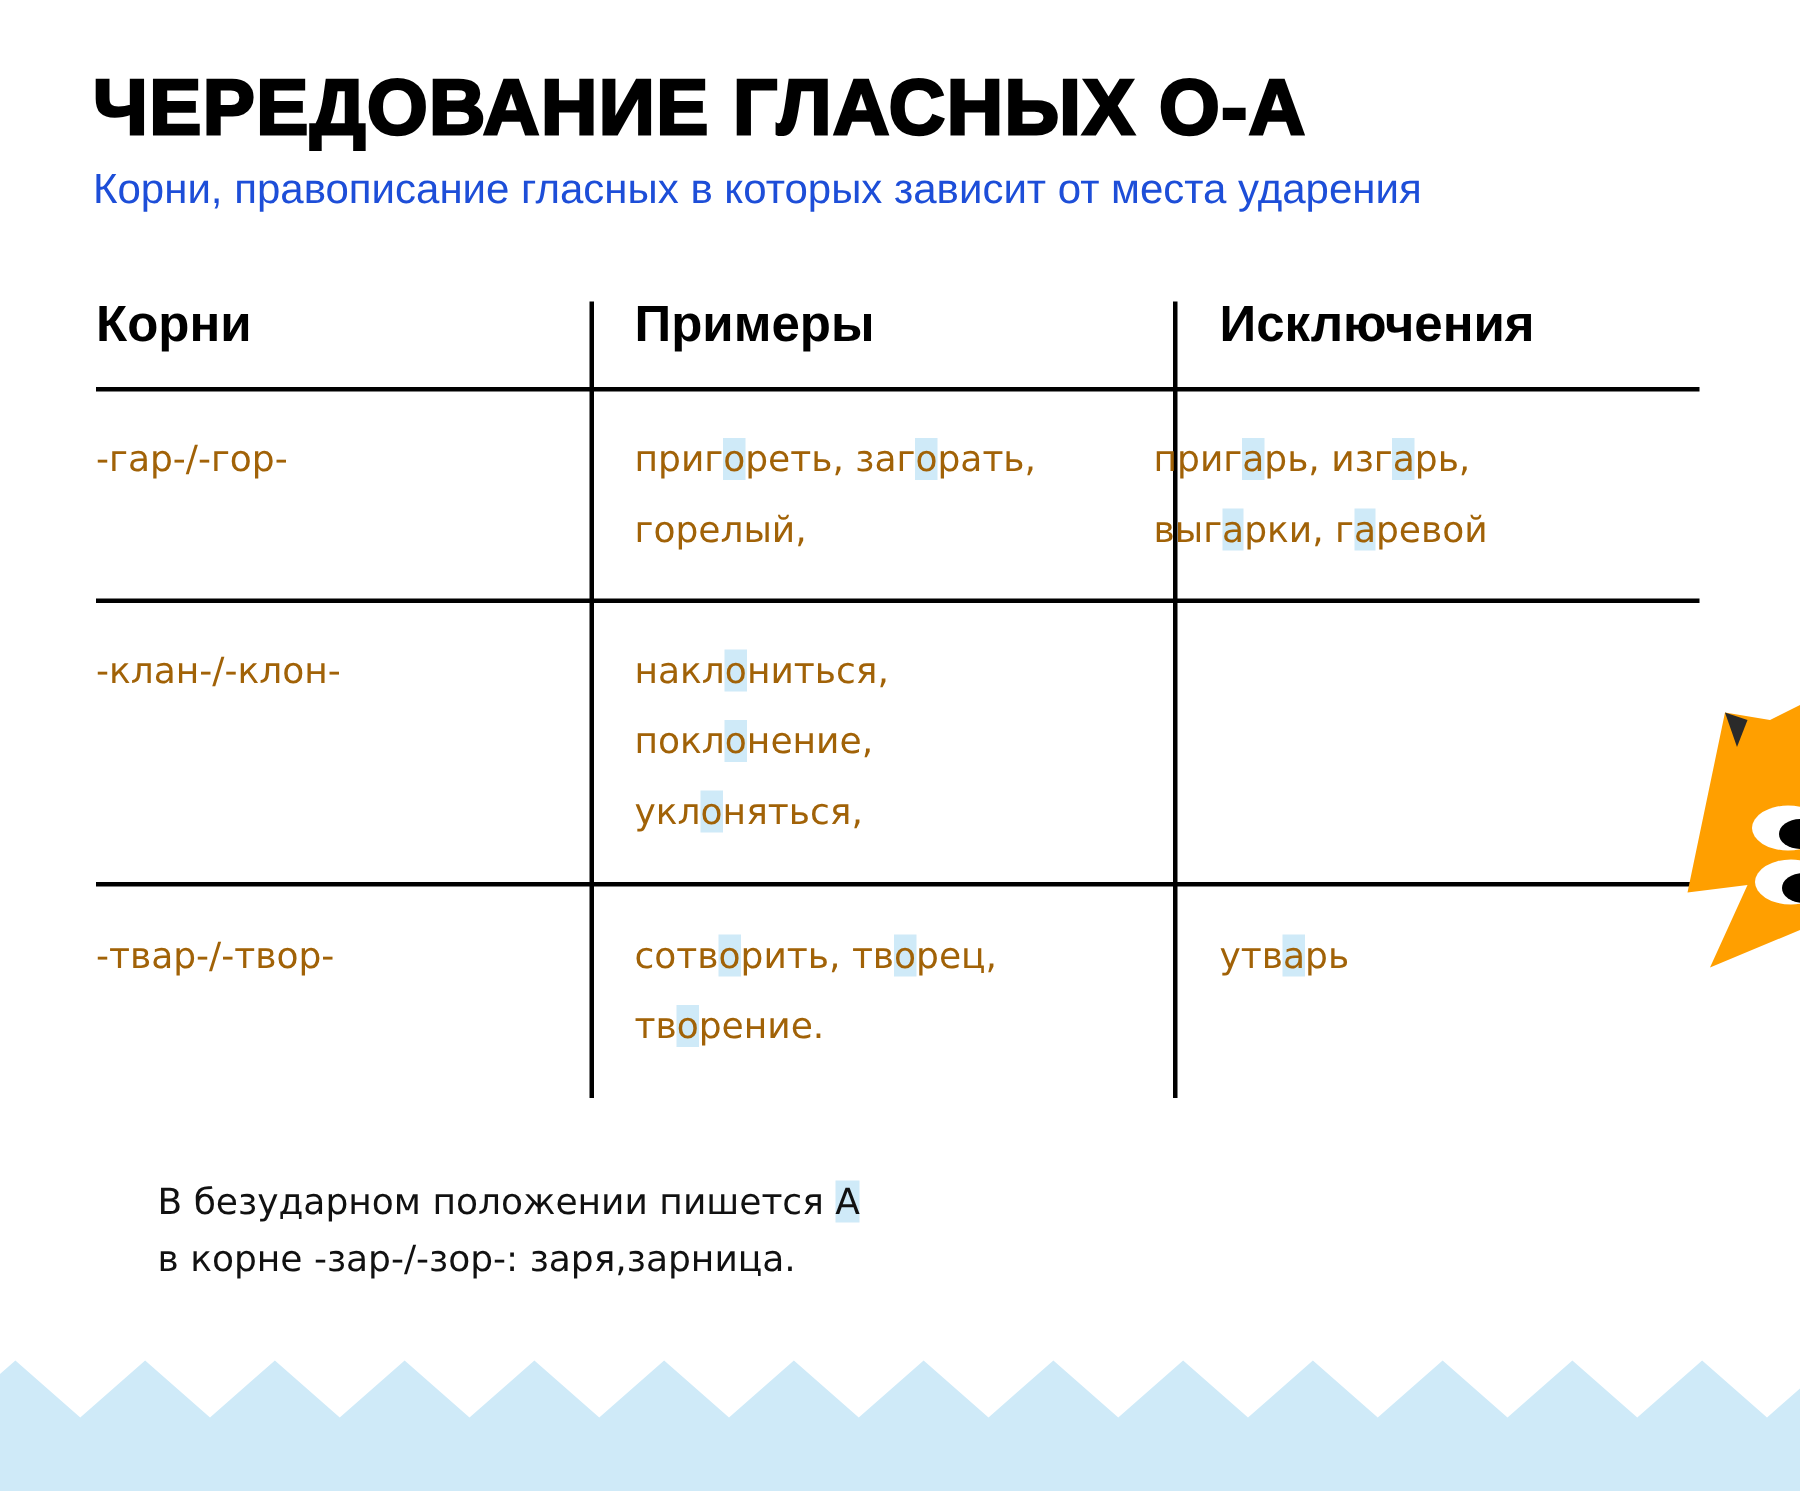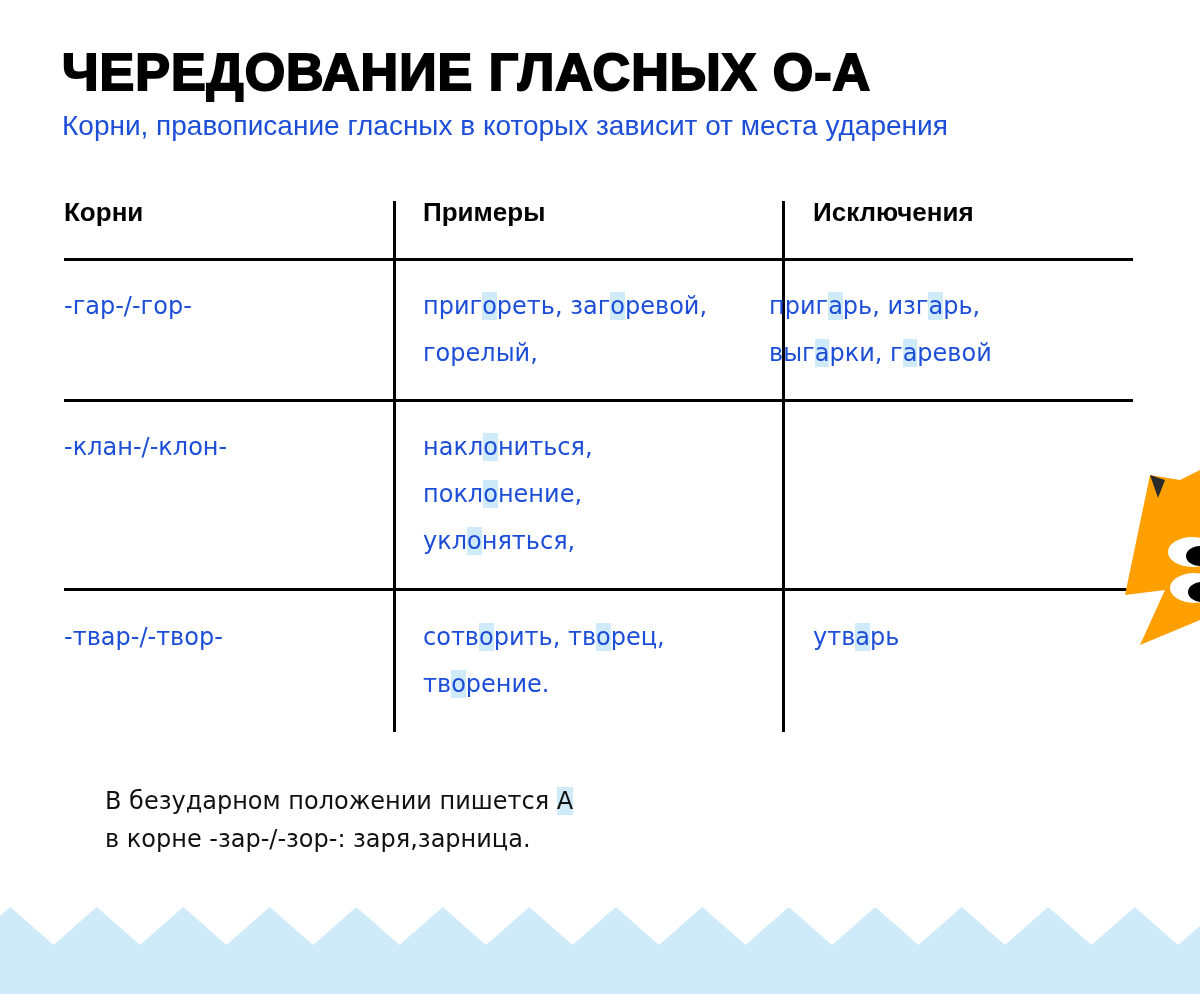--- a/index.html
+++ b/index.html
@@ -15,30 +15,30 @@
   }
   .subtitle {
     position: absolute; left: 62px; top: 110px;
     font-family: "Liberation Sans", sans-serif;
     font-size: 28px; color: #1d4ed8; white-space: nowrap;
   }
 
   .hdr {
     position: absolute; top: 197px;
     font-family: "Liberation Sans", sans-serif;
-    font-weight: bold; font-size: 26px; color: #000; white-space: nowrap;
+    font-weight: bold; font-size: 34px; color: #000; white-space: nowrap;
   }
 
   .hline { position: absolute; left: 64px; width: 1069px; height: 3px; background: #000; }
   .vline { position: absolute; width: 3px; background: #000; top: 201px; height: 531px; }
 
   .cell {
     position: absolute;
     font-family: "DejaVu Sans", sans-serif;
-    font-size: 24px; line-height: 47px; color: #1d4ed8; white-space: nowrap;
+    font-size: 24px; line-height: 47px; color: #a16207; white-space: nowrap;
   }
   .hl { background: #cfeaf8; }
 
   .note {
     position: absolute; left: 62px; top: 782px;
     font-family: "DejaVu Sans", sans-serif;
     font-size: 24px; line-height: 38px; color: #111; white-space: nowrap; margin-left: 43px;
   }
 
   .waves { position: absolute; left: 0; top: 890px; width: 1200px; height: 104px; }
@@ -57,21 +57,21 @@
 
   <div class="vline" style="left:393px"></div>
   <div class="vline" style="left:782px"></div>
 
   <div class="hline" style="top:258px"></div>
   <div class="hline" style="top:399px"></div>
   <div class="hline" style="top:588px"></div>
 
   <div class="cell" style="left:64px; top:283px">-гар-/-гор-</div>
   <div class="cell rich" style="left:423px; top:283px">
-      <div><span>приг</span><span class="hl">о</span><span>реть, заг</span><span class="hl">о</span><span>ревой,</span></div>
+      <div><span>приг</span><span class="hl">о</span><span>реть, заг</span><span class="hl">о</span><span>рать,</span></div>
       <div><span>горелый,</span></div>
     </div>
   <div class="cell rich" style="left:769px; top:283px">
       <div><span>приг</span><span class="hl">а</span><span>рь, изг</span><span class="hl">а</span><span>рь,</span></div>
       <div><span>выг</span><span class="hl">а</span><span>рки, г</span><span class="hl">а</span><span>ревой</span></div>
     </div>
 
   <div class="cell" style="left:64px; top:424px">-клан-/-клон-</div>
   <div class="cell rich" style="left:423px; top:424px">
       <div><span>накл</span><span class="hl">о</span><span>ниться,</span></div>

